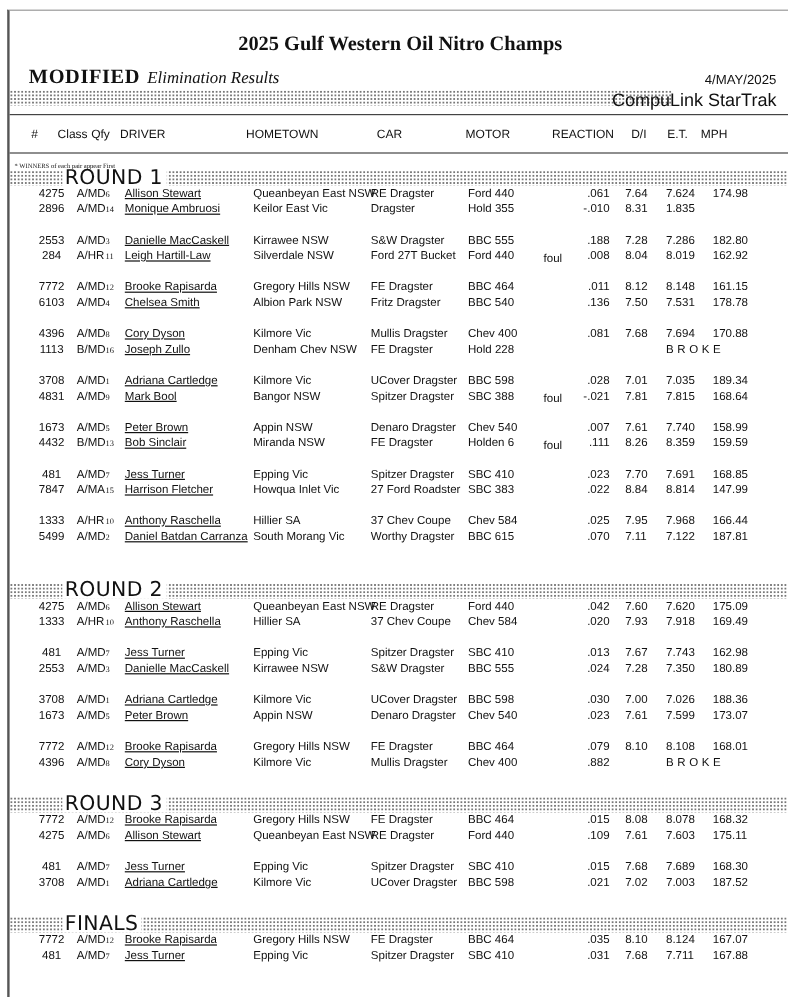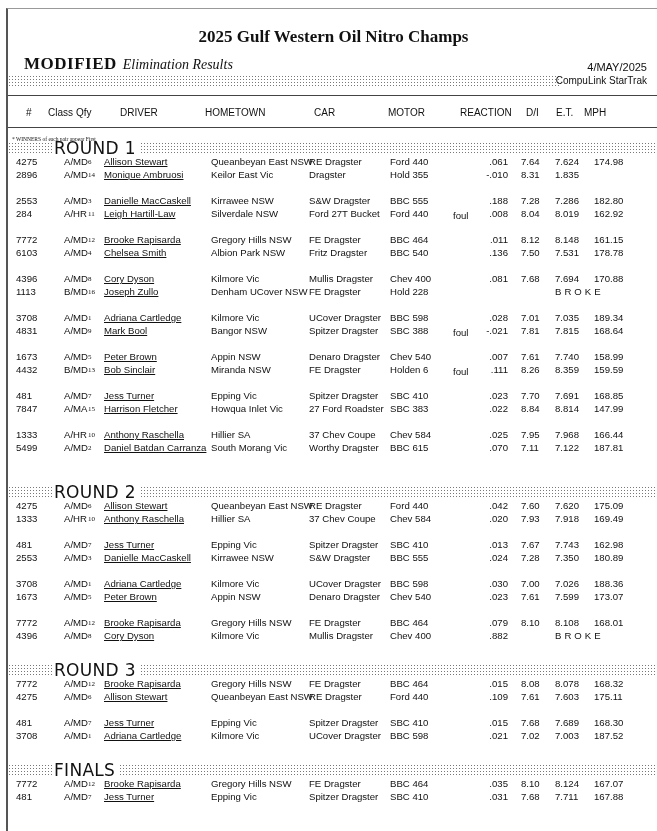--- a/index.html
+++ b/index.html
@@ -5,27 +5,27 @@
   html, body { margin: 0; padding: 0; background: #ffffff; }
   body { width: 657px; height: 831px; position: relative; overflow: hidden; color: #111; }
   .page { position: absolute; left: 6px; top: 8px; width: 651px; height: 823px; border-left: 2px solid #555; border-top: 1px solid #999; }
   .title { position: absolute; left: 0; width: 651px; top: 18px; text-align: center; font-family: "Liberation Serif", serif; font-weight: bold; font-size: 17px; }
   .subtitle { position: absolute; left: 16px; top: 45px; font-family: "Liberation Serif", serif; }
   .subtitle .cls { font-weight: bold; font-size: 17px; letter-spacing: 0.5px; }
   .subtitle .er { font-style: italic; font-size: 14px; margin-left: 6px; }
   .date { position: absolute; right: 12px; top: 52px; font-family: "Liberation Sans", sans-serif; font-size: 11px; }
   .dither { background-image: radial-gradient(#777 0.6px, transparent 0.8px); background-size: 3px 3px; }
   .band-top { position: absolute; left: 0; top: 66px; width: 552px; height: 13px; }
-  .timing { position: absolute; right: 12px; top: 66px; font-family: "Liberation Sans", sans-serif; font-size: 10px; }
+  .timing { position: absolute; right: 12px; top: 66px; font-family: "Liberation Sans", sans-serif; font-size: 15px; }
   .rule { position: absolute; left: 0; width: 651px; border-top: 1px solid #444; }
   .colhdr { position: absolute; top: 98px; font-family: "Liberation Sans", sans-serif; font-size: 10px; }
   .note { position: absolute; left: 4px; top: 127px; font-family: "Liberation Serif", serif; font-size: 5.5px; }
   .row { position: absolute; left: 0; height: 14px; font-family: "Liberation Sans", sans-serif; font-size: 9.6px; white-space: nowrap; }
   .row span { position: absolute; top: 0; }
-  .c-num { left: 8px; width: 30px; text-align: left; }
+  .c-num { left: 20px; width: 30px; text-align: center; }
   .c-class { left: 56px; }
   .c-qfy { left: 80px; font-size: 7px; top: 2px !important; font-family: "Liberation Serif", serif; }
   .c-driver { left: 96px; text-decoration: underline; }
   .c-home { left: 203px; }
   .c-car { left: 301px; }
   .c-motor { left: 382px; }
   .c-foul { left: 445px; margin-top: 41px; }
   .c-rt { left: 464px; width: 36px; text-align: right; }
   .c-di { left: 513px; }
   .c-et { left: 547px; }
@@ -45,21 +45,21 @@
     <span class="cls">MODIFIED</span><span class="er">Elimination Results</span>
   </div>
   <div class="date">4/MAY/2025</div>
   <div class="band-top dither"></div>
   <div class="timing">CompuLink  StarTrak</div>
   <div class="rule" style="top:86px"></div>
 
   <span class="colhdr" style="left:18px">#</span>
   <span class="colhdr" style="left:40px">Class</span>
   <span class="colhdr" style="left:68px">Qfy</span>
-  <span class="colhdr" style="left:112px">DRIVER</span>
+  <span class="colhdr" style="left:92px">DRIVER</span>
   <span class="colhdr" style="left:197px">HOMETOWN</span>
   <span class="colhdr" style="left:306px">CAR</span>
   <span class="colhdr" style="left:380px">MOTOR</span>
   <span class="colhdr" style="left:452px">REACTION</span>
   <span class="colhdr" style="left:518px">D/I</span>
   <span class="colhdr" style="left:548px">E.T.</span>
   <span class="colhdr" style="left:576px">MPH</span>
   <div class="rule" style="top:118px"></div>
 
   <div class="note">* WINNERS of each pair appear First</div>
@@ -165,21 +165,21 @@
         <span class="c-rt">.081</span>
         <span class="c-di">7.68</span>
         <span class="c-et">7.694</span>
         <span class="c-mph">170.88</span>
       </div>
       <div class="row" style="top: 277.2px; width: 651px;">
         <span class="c-num">1113</span>
         <span class="c-class">B/MD</span>
         <span class="c-qfy">16</span>
         <span class="c-driver">Joseph Zullo</span>
-        <span class="c-home">Denham UCover  NSW</span>
+        <span class="c-home">Denham Chev  NSW</span>
         <span class="c-car">FE Dragster</span>
         <span class="c-motor">Hold 228</span>
         <span class="c-foul">foul</span>
         <span class="c-rt"></span>
         <span class="c-broke">BROKE</span>
       </div>
       <div class="row" style="top: 303px; width: 651px;">
         <span class="c-num">3708</span>
         <span class="c-class">A/MD</span>
         <span class="c-qfy">1</span>

